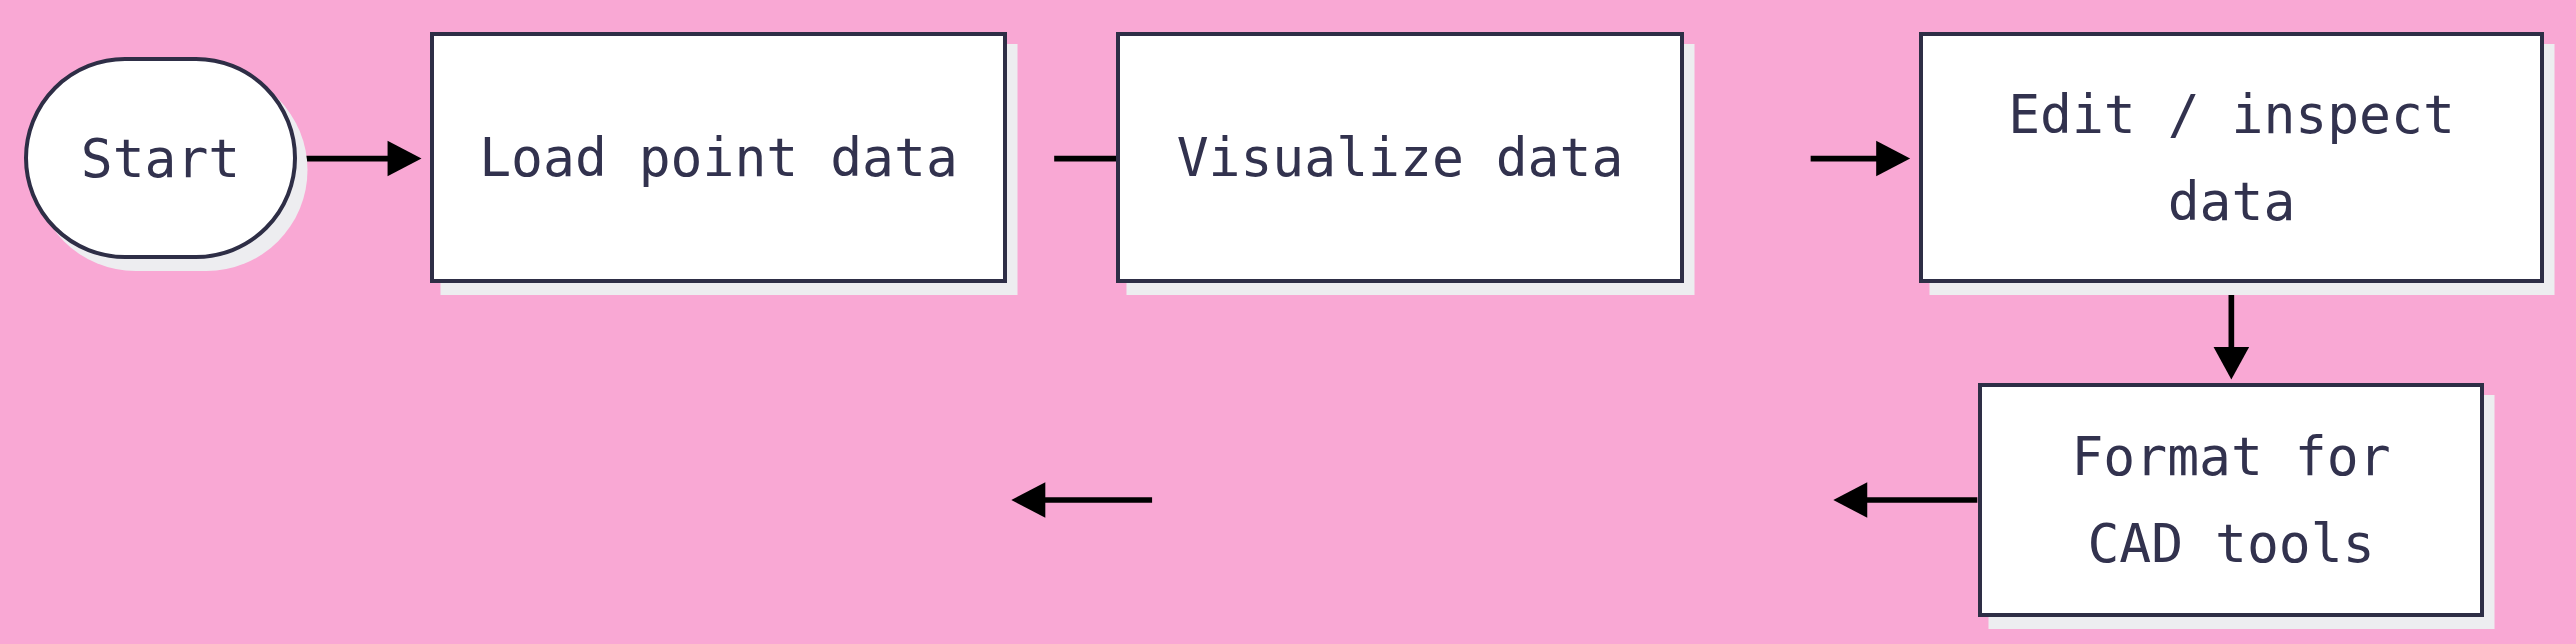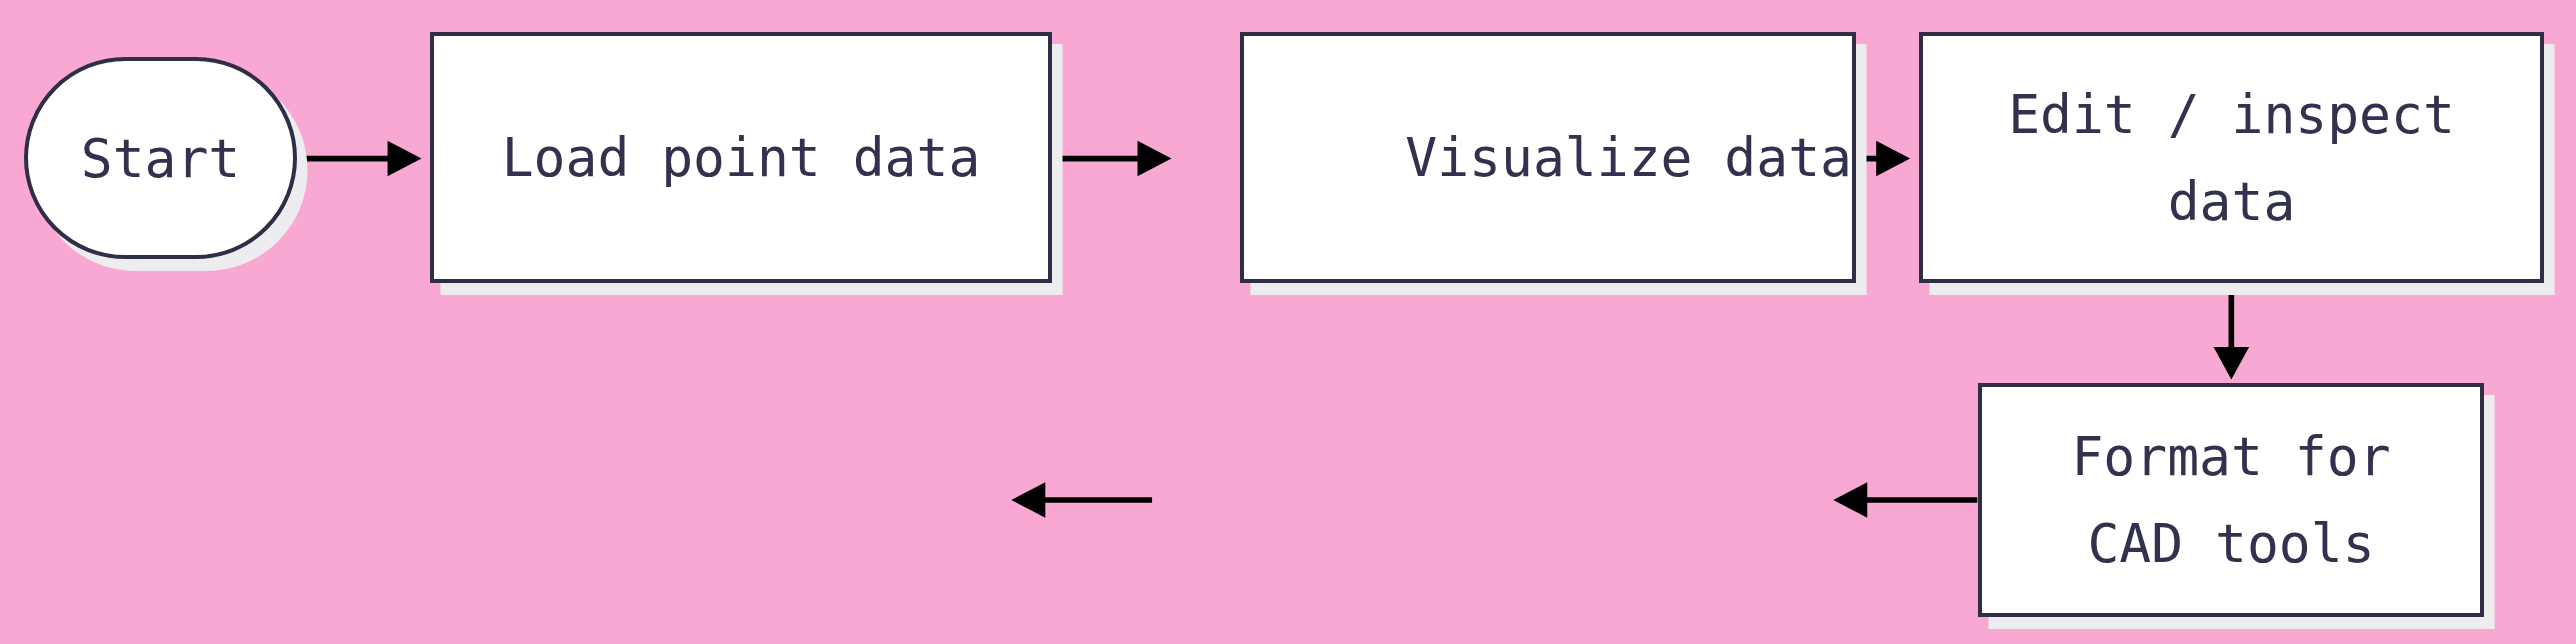--- a/index.html
+++ b/index.html
@@ -74,25 +74,25 @@
     <g>
       <line x1="1424" y1="618" x2="1290" y2="618" stroke="#000000" stroke-width="7"></line>
       <polygon points="1292,596 1292,640 1250,618" fill="#000000"></polygon>
     </g>
   </svg>
 
   <div class="node terminator" style="left:24px; top:57px; width:273px; height:202px;">
     <span class="label">Start</span>
   </div>
 
-  <div class="node process" style="left:430px; top:32px; width:622px; height:251px;">
+  <div class="node process" style="left:430px; top:32px; width:577px; height:251px;">
     <span class="label">Load point data</span>
   </div>
 
-  <div class="node process" style="left:1240px; top:32px; width:616px; height:251px;justify-content:flex-end;">
+  <div class="node process" style="left:1116px; top:32px; width:568px; height:251px;">
     <span class="label">Visualize data</span>
   </div>
 
   <div class="node process" style="left:1919px; top:32px; width:625px; height:251px;">
     <span class="label">Edit / inspect
 data</span>
   </div>
 
   <div class="node process" style="left:1978px; top:383px; width:506px; height:234px;">
     <span class="label">Format for

